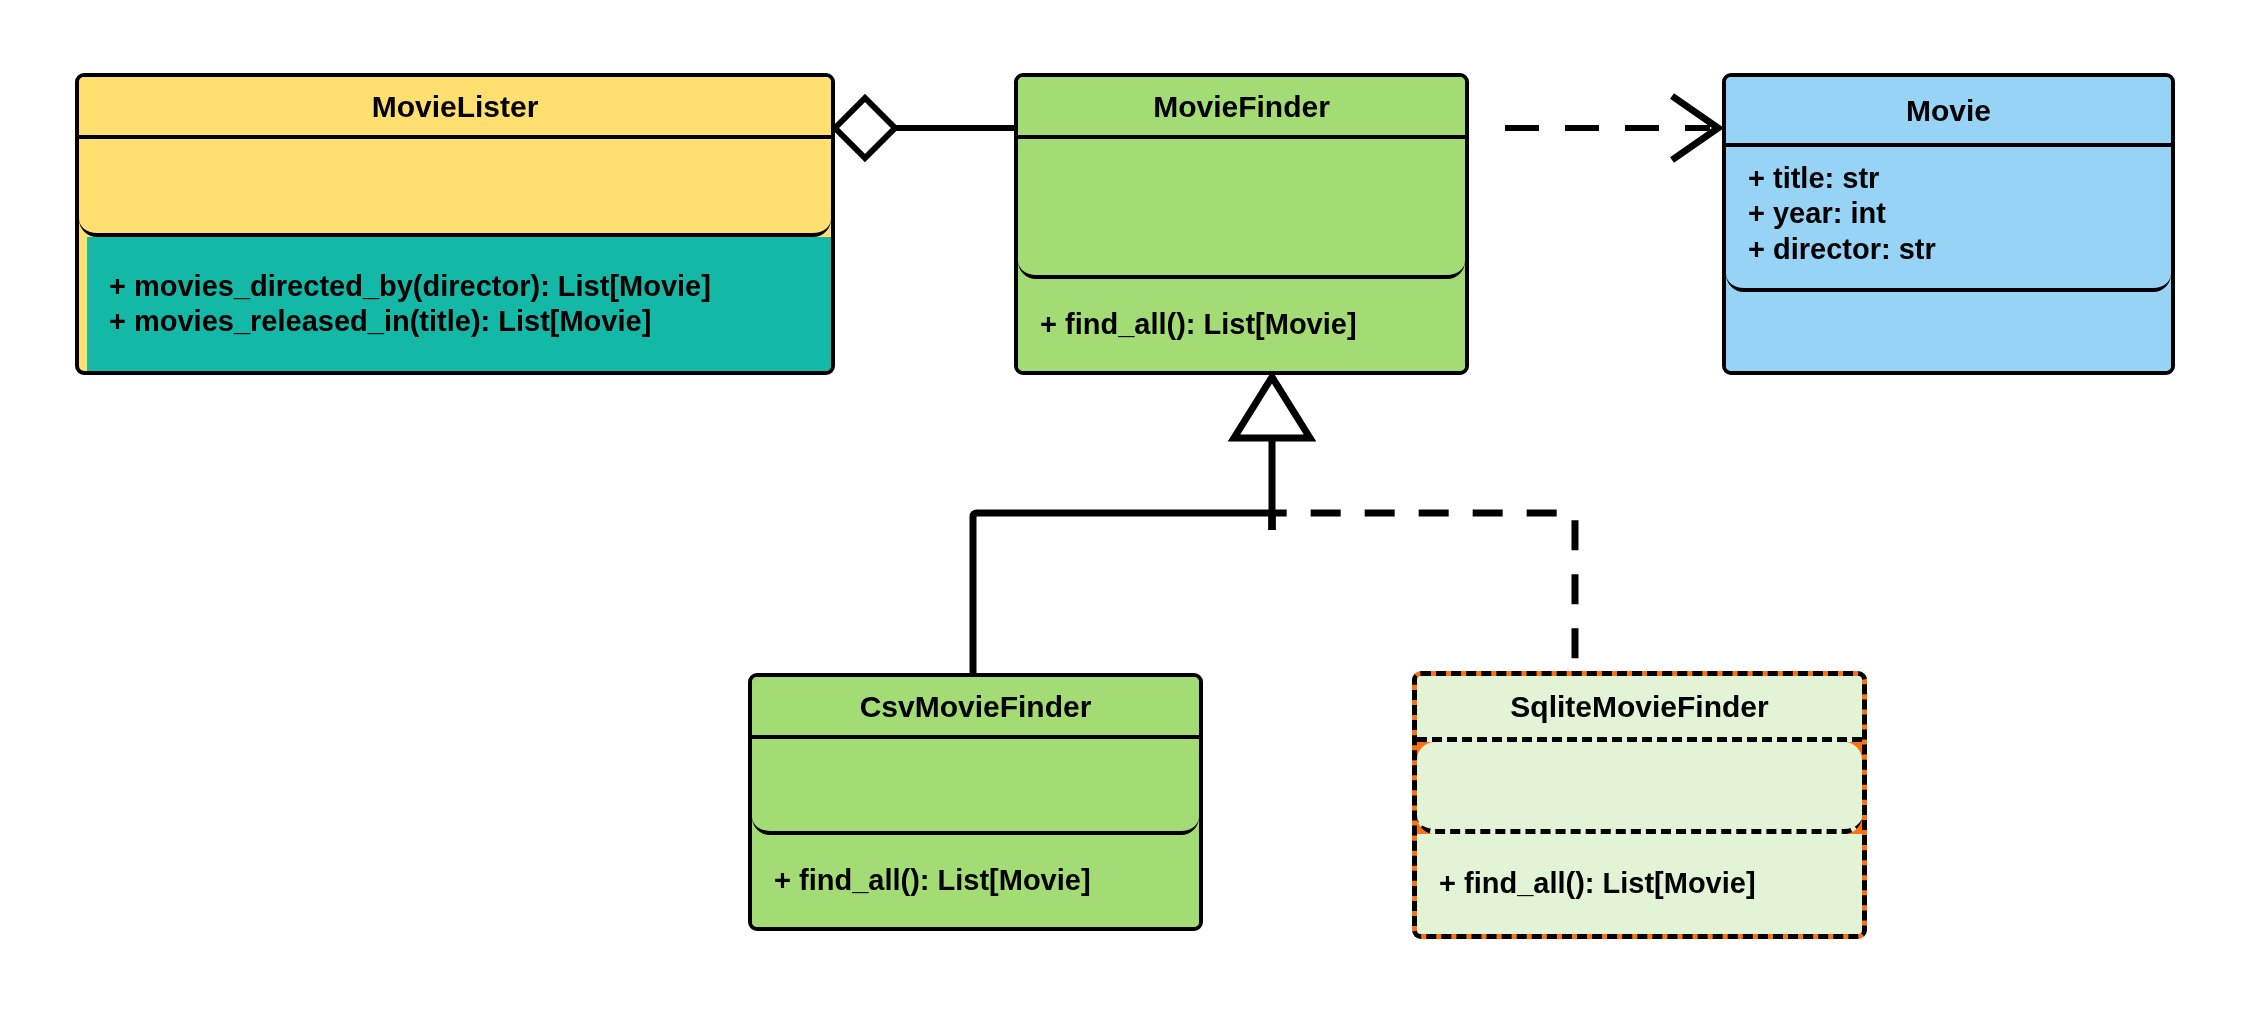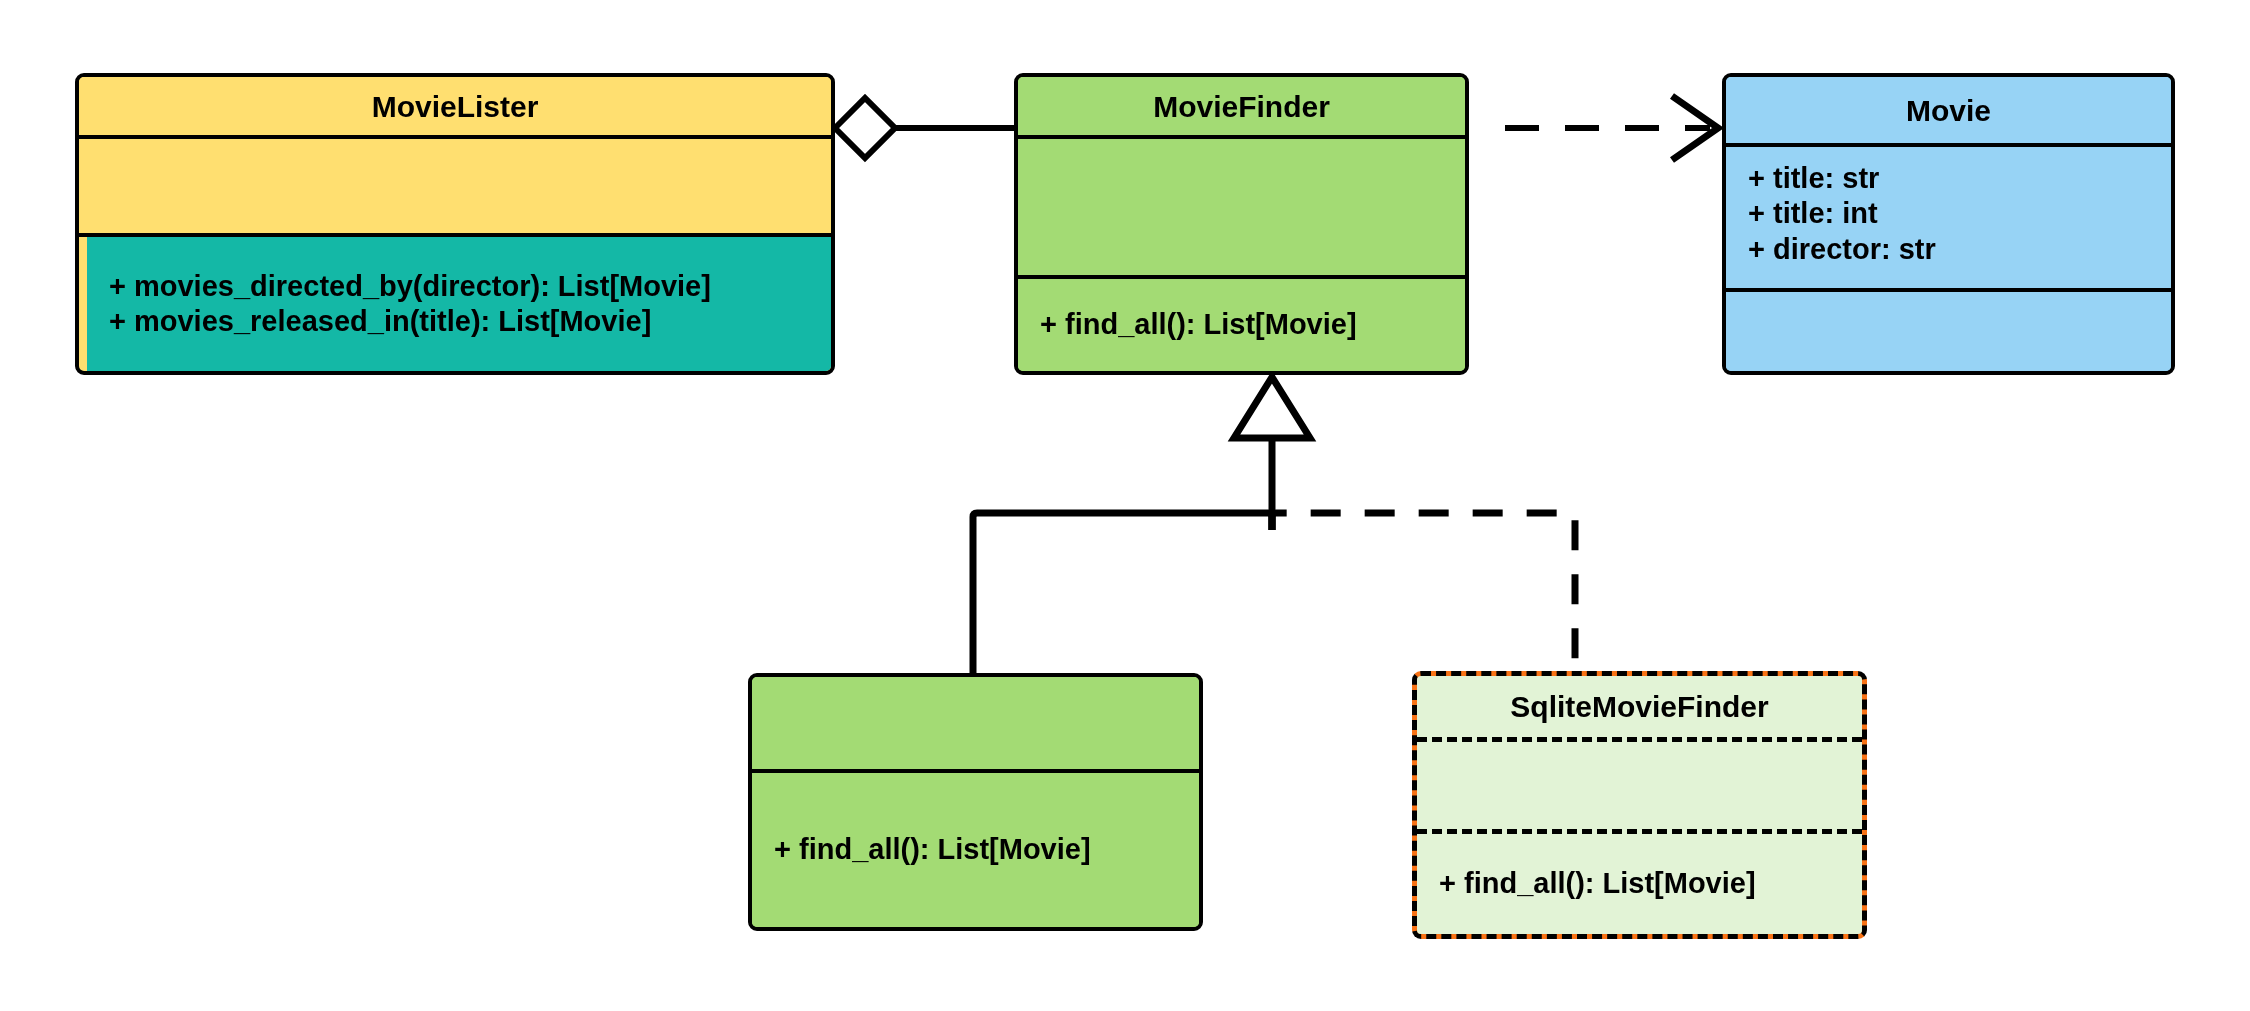--- a/index.html
+++ b/index.html
@@ -46,20 +46,21 @@
     justify-content: center;
   }
   .compartment.name-cmp {
     align-items: center;
     justify-content: center;
     border-bottom: 4px solid #000000;
   }
   .compartment.attrs-cmp {
     border-bottom: 4px solid #000000;
     justify-content: flex-start;
+    border-radius: 18px;
   }
   .dashed .compartment.name-cmp,
   .dashed .compartment.attrs-cmp {
     border-bottom-style: dashed;
     border-bottom-width: 5px;
   }
   .class-title {
     font-size: 30px;
     color: #000000;
     line-height: 1.1;
@@ -135,27 +136,30 @@
       <span class="member">+ find_all(): List[Movie]</span>
     </div>
   </div>
 
   <div class="uml-class" style="left:1722px; top:73px; width:453px; height:302px; background:#97D3F5;">
     <div class="compartment name-cmp" style="height:70px; background:#97D3F5;">
       <span class="class-title">Movie</span>
     </div>
     <div class="compartment attrs-cmp" style="height:145px; background:#97D3F5;">
       <span class="member">+ title: str</span>
-      <span class="member">+ title: int</span>
+      <span class="member">+ year: int</span>
       <span class="member">+ director: str</span>
     </div>
     <div class="compartment methods-cmp empty-cmp" style="flex:1; background:#97D3F5;"></div>
   </div>
 
   <div class="uml-class" style="left:748px; top:673px; width:455px; height:258px; background:#A3DB74;">
+    <div class="compartment name-cmp" style="height:62px; background:#A3DB74;">
+      <span class="class-title">CsvMovieFinder</span>
+    </div>
     <div class="compartment attrs-cmp empty-cmp" style="height:96px; background:#A3DB74;"></div>
     <div class="compartment methods-cmp" style="flex:1; background:#A3DB74;">
       <span class="member">+ find_all(): List[Movie]</span>
     </div>
   </div>
 
   <div class="uml-class dashed" style="left:1412px; top:671px; width:455px; height:268px; background:#f97316;">
     <div class="compartment name-cmp" style="height:66px; background:#E2F3D6;">
       <span class="class-title">SqliteMovieFinder</span>
     </div>

